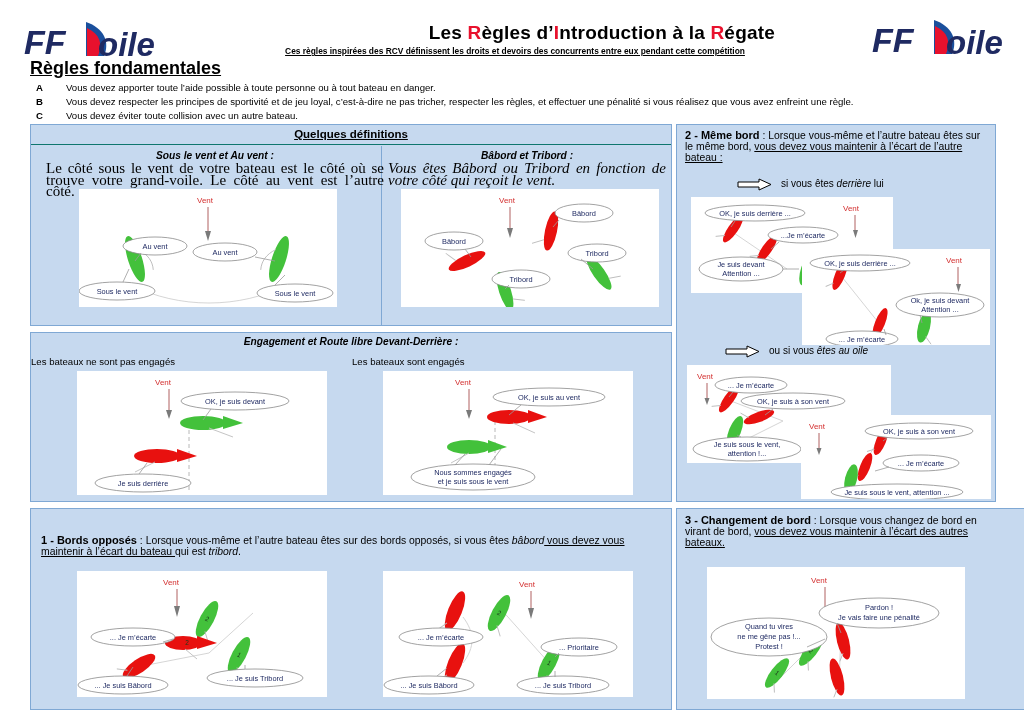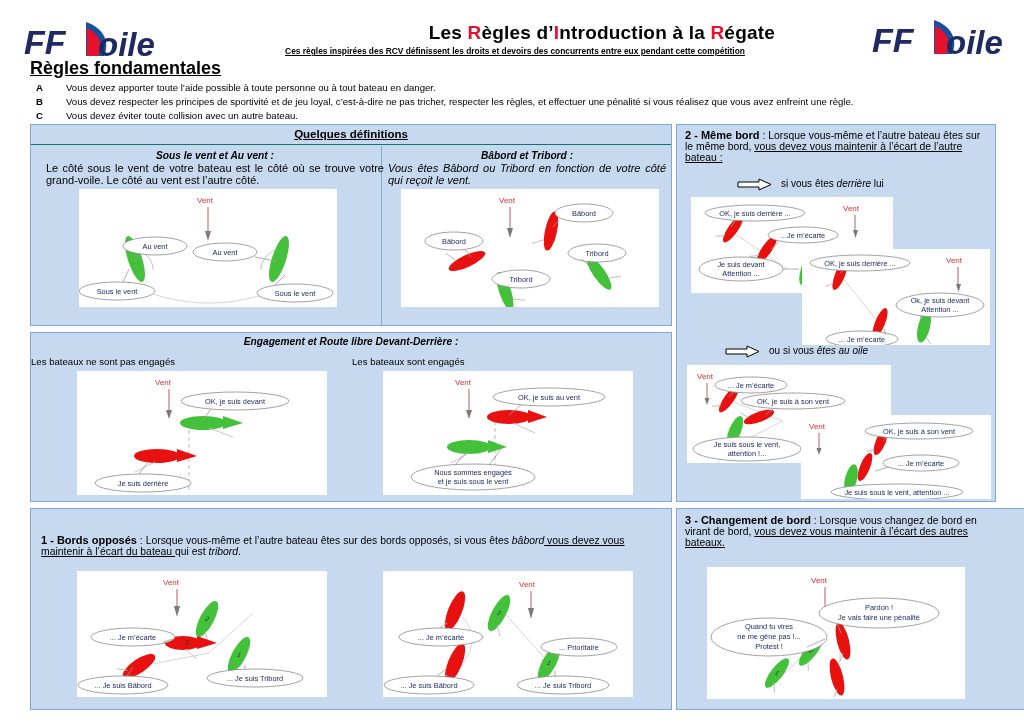--- a/index.html
+++ b/index.html
@@ -49,21 +49,21 @@
     text-decoration:underline;padding:3px 0 4px 0;
     border-bottom:1px solid #0f766e;
   }
   .sub-head{
     text-align:center;font-weight:bold;font-style:italic;font-size:10.2px;
     padding:4px 0 2px 0;
   }
   .sub-head2{
     text-align:left;font-size:9.6px;padding:1px 0 3px 0;
   }
-  .deftext{font-size:11px;line-height:11.6px;padding:0 6px;text-align:justify;}
+  .deftext{font-size:15px;line-height:11.6px;padding:0 6px;text-align:justify;font-family:Liberation Serif, serif;}
   .deftext.it{font-style:italic;}
 
   .vdiv{position:absolute;top:0;bottom:0;width:1px;background:#7fa8d4;}
 
   
   .canvas{position:absolute;background:#ffffff;}
   .canvas svg{display:block;width:100%;height:100%;}
 
   
   .numrule{position:absolute;font-size:10.4px;line-height:11px;}

